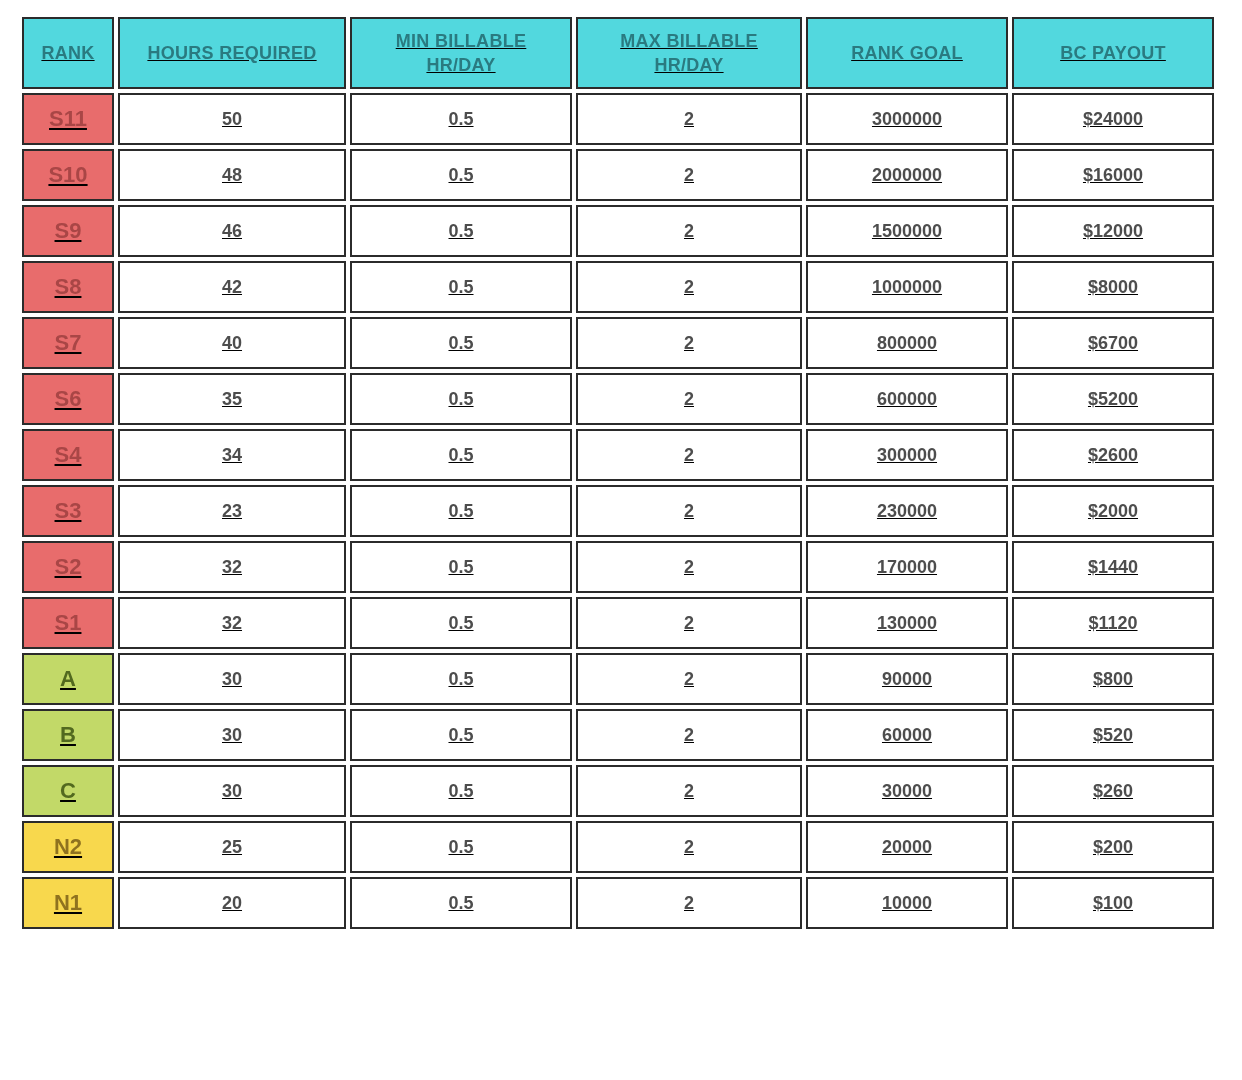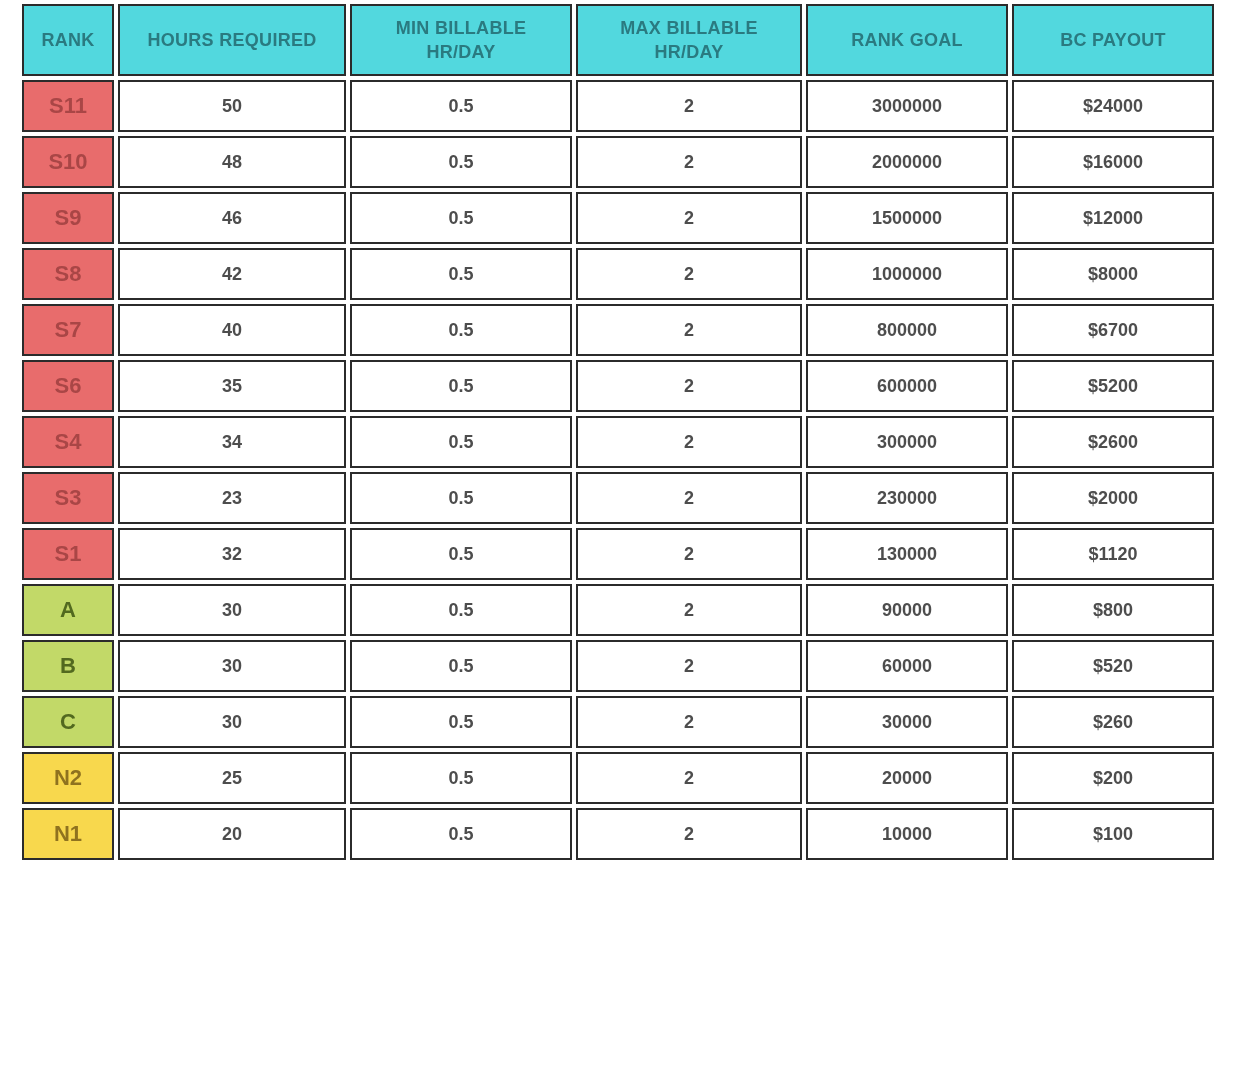--- a/index.html
+++ b/index.html
@@ -23,25 +23,26 @@
   .canvas{
     position:relative;
     width:1242px;
     height:1080px;
     background:var(--page-bg);
     overflow:hidden;
   }
   table.payout{
     position:absolute;
     left:18px;
-    top:0;
+    top:13px;
     width:1200px;
     border-collapse:separate;
     border-spacing:4px;
     table-layout:fixed;
+    text-decoration:underline;
   }
   table.payout th, table.payout td{
     border:2px solid var(--cell-border);
     text-align:center;
     vertical-align:middle;
     font-weight:bold;
     overflow:hidden;
   }
   thead th{
     background:var(--header-bg);
@@ -156,20 +157,28 @@
   </tr>
         <tr>
     <th class="rank-cell tier-s">S3</th>
     <td>23</td>
     <td>0.5</td>
     <td>2</td>
     <td>230000</td>
     <td>$2000</td>
   </tr>
         <tr>
+    <th class="rank-cell tier-s">S2</th>
+    <td>32</td>
+    <td>0.5</td>
+    <td>2</td>
+    <td>170000</td>
+    <td>$1440</td>
+  </tr>
+        <tr>
     <th class="rank-cell tier-s">S1</th>
     <td>32</td>
     <td>0.5</td>
     <td>2</td>
     <td>130000</td>
     <td>$1120</td>
   </tr>
         <tr>
     <th class="rank-cell tier-abc">A</th>
     <td>30</td>

